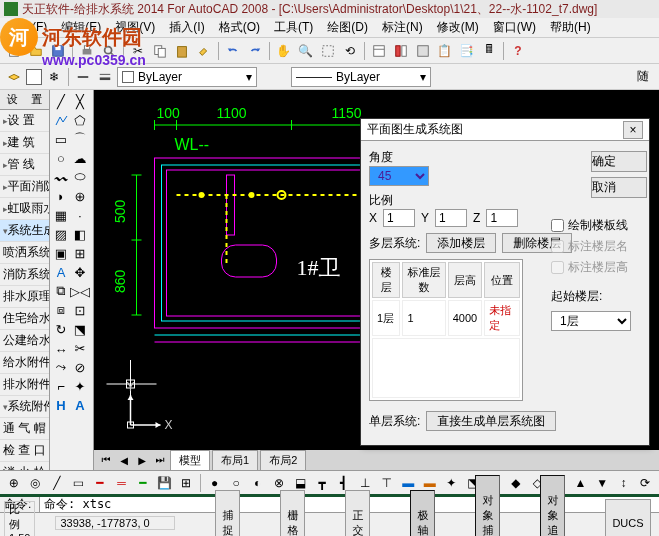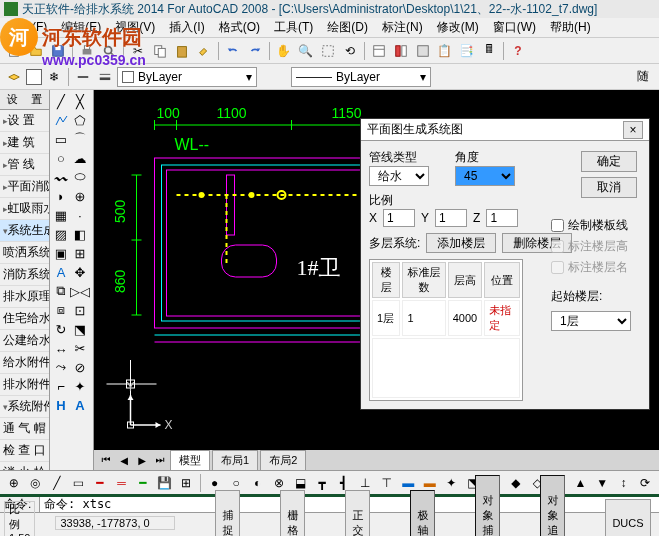--- a/index.html
+++ b/index.html
@@ -1,18 +1,18 @@
 <!DOCTYPE html>
 <html><head>
 <meta charset="utf-8">
 <style>
 * { margin: 0; padding: 0; box-sizing: border-box; font-family: "Microsoft YaHei", SimSun, sans-serif; font-size: 12px; }
 body { width: 659px; height: 536px; background: #f0f0f0; overflow: hidden; position: relative; }
 
-.title-bar { height: 18px; background: #e8e8e8; display: flex; align-items: center; padding: 0 4px; color: #0c4a6e; }
+.title-bar { height: 18px; background: #e8e8e8; display: flex; align-items: center; padding: 0 4px; color: #7f1d1d; }
 .title-bar .app-icon { width: 14px; height: 14px; background: #2a7a2a; margin-right: 4px; }
 
 .menu-bar { height: 20px; background: #f0f0f0; display: flex; align-items: center; padding: 0 2px; gap: 2px; border-bottom: 1px solid #ccc; }
 .menu-item { padding: 2px 6px; cursor: pointer; }
 
 .toolbar { height: 26px; background: #f0f0f0; display: flex; align-items: center; padding: 2px 4px; gap: 2px; border-bottom: 1px solid #ccc; }
 .toolbar2 { height: 26px; background: #f0f0f0; display: flex; align-items: center; padding: 2px 4px; gap: 2px; border-bottom: 1px solid #ccc; }
 .tool-btn { width: 20px; height: 20px; display: flex; align-items: center; justify-content: center; cursor: pointer; border: 1px solid transparent; }
 .tool-sep { width: 1px; height: 18px; background: #aaa; margin: 0 2px; }
 .layer-combo { height: 20px; border: 1px solid #999; background: white; padding: 0 4px; display: flex; align-items: center; min-width: 100px; }
@@ -54,21 +54,21 @@
 
 .dialog { position: absolute; top: 118px; left: 360px; width: 290px; background: #f0f0f0; border: 1px solid #333; box-shadow: 2px 2px 6px rgba(0,0,0,0.3); z-index: 50; }
 .dialog-title { height: 22px; background: #fff; display: flex; align-items: center; padding: 0 6px; border-bottom: 1px solid #999; }
 .dialog-title-text { flex: 1; }
 .dialog-close { width: 20px; height: 18px; display: flex; align-items: center; justify-content: center; cursor: pointer; border: 1px solid #999; background: #e8e8e8; }
 .dialog-body { padding: 8px; }
 .dialog-row { display: flex; align-items: center; margin-bottom: 6px; gap: 6px; }
 .dialog-label { font-size: 12px; }
 .dialog-select { height: 20px; border: 1px solid #999; background: white; padding: 0 4px; min-width: 60px; }
 .dialog-input { height: 18px; border: 1px solid #999; background: white; padding: 0 3px; width: 32px; }
-.dialog-btn-right { position: absolute; right: 12px; width: 56px; height: 21px; border: 1px solid #999; background: #e8e8e8; cursor: pointer; display: flex; align-items: center; justify-content: center; }
+.dialog-btn-right { position: absolute; right: 2px; width: 56px; height: 21px; border: 1px solid #999; background: #e8e8e8; cursor: pointer; display: flex; align-items: center; justify-content: flex-start; }
 .dialog-action-btn { height: 20px; padding: 0 10px; border: 1px solid #999; background: #e8e8e8; cursor: pointer; display: flex; align-items: center; }
 .dialog-table { border: 1px solid #999; background: white; width: 154px; }
 .dialog-table th { border: 1px solid #ccc; background: #f0f0f0; font-weight: normal; font-size: 11px; padding: 2px 4px; }
 .dialog-table td { border: 1px solid #eee; font-size: 11px; padding: 2px 4px; }
 .dialog-table td.red { color: #cc0000; }
 .dialog-checkbox-row { display: flex; align-items: center; gap: 4px; margin-bottom: 4px; }
 .dialog-small-input { width: 40px; height: 18px; border: 1px solid #999; background: #fff; }
 .dialog-right-panel { position: absolute; right: 10px; top: 98px; width: 88px; }
 
 .bottom-toolbar { height: 24px; background: #f0f0f0; display: flex; align-items: center; padding: 2px 4px; gap: 2px; border-top: 1px solid #999; }
@@ -387,27 +387,23 @@
   </div>
   <div class="dialog-body">
     <div class="dialog-btn-right" style="top:32px">
         <span>确定</span>
       </div>
     <div class="dialog-btn-right" style="top:58px">
         <span>取消</span>
       </div>
 
     <div class="dialog-row">
-      <div style="width:80px">
-        <div class="dialog-label">管线类型</div>
-        <select class="dialog-select"><option>给水</option></select>
-      </div>
       <div>
         <div class="dialog-label">角度</div>
-        <select class="dialog-select" style="background:#3399ff;color:#000000"><option>45</option></select>
+        <select class="dialog-select" style="background:#3399ff;color:#4c1d95"><option>45</option></select>
       </div>
     </div>
 
     <div class="dialog-label">比例</div>
     <div class="dialog-row">
       <span>X</span>
       <input class="dialog-input" value="1" style="">
       <span>Y</span>
       <input class="dialog-input" value="1" style="">
       <span>Z</span>
@@ -444,33 +440,39 @@
     </tbody>
       </table>
 
     <div class="dialog-right-panel">
       <div class="dialog-checkbox-row">
           <input type="checkbox" style="">
           <span>绘制楼板线</span>
         </div>
       <div class="dialog-checkbox-row" style="color:#999">
           <input type="checkbox" disabled="" style="">
-          <span>标注楼层高</span>
+          <span>标注楼层名</span>
         </div>
       <div class="dialog-checkbox-row" style="color:#999">
           <input type="checkbox" disabled="" style="">
-          <span>标注楼层名</span>
+          <span>标注楼层高</span>
         </div>
       <div style="height:8px"></div>
       <div class="dialog-row">
           <span>起始楼层:</span>
         </div>
       <select class="dialog-select" style="width:80px"><option>1层</option></select>
     </div>
 
+    <div class="dialog-row" style="margin-top:10px">
+      <span class="dialog-label">单层系统:</span>
+      <div class="dialog-action-btn">
+          <span>直接生成单层系统图</span>
+        </div>
+    </div>
   </div>
 </div>
 
 <div class="bottom-toolbar">
   <div class="tool-btn">⊕</div>
   <div class="tool-btn">◎</div>
   <div class="tool-btn">╱</div>
   <div class="tool-btn">▭</div>
   <div class="tool-btn" style="color:#c00">━</div>
   <div class="tool-btn" style="color:#c00">═</div>

